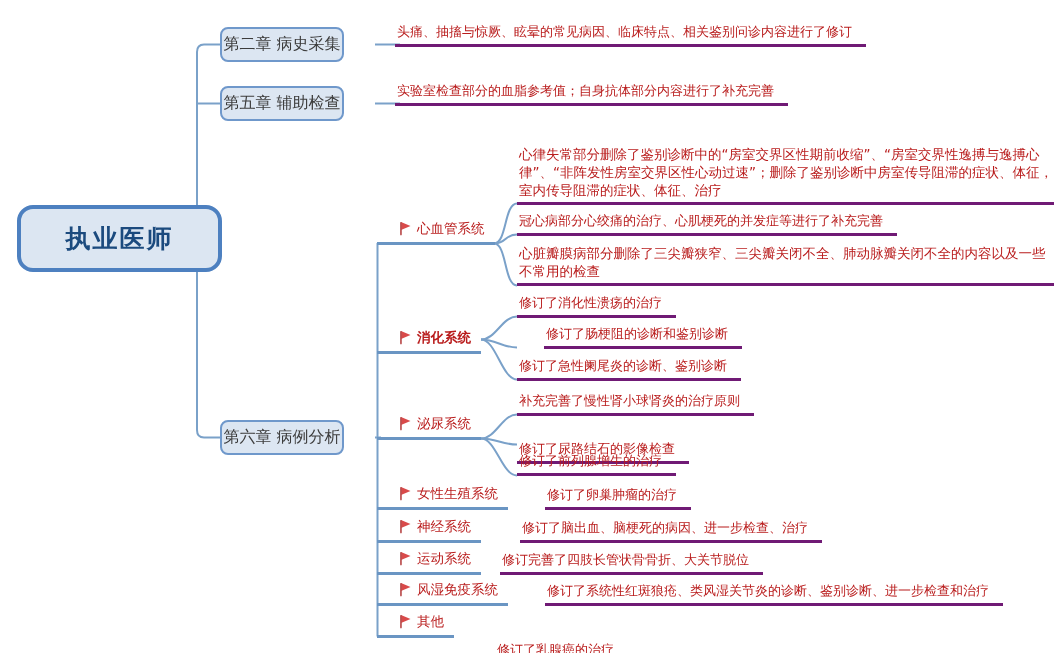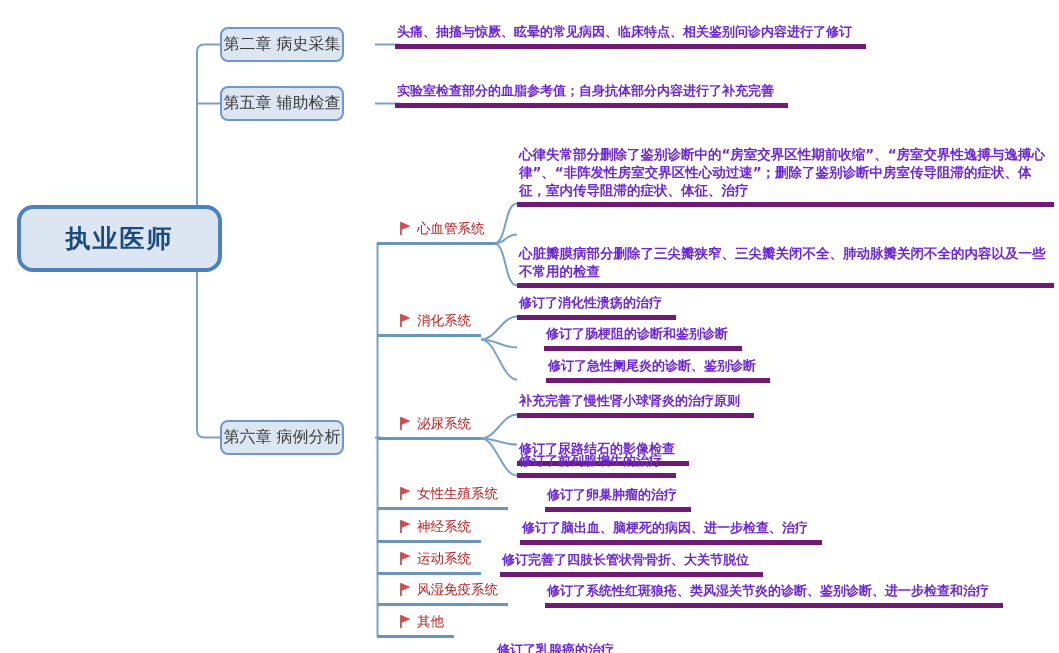--- a/index.html
+++ b/index.html
@@ -54,25 +54,24 @@
     color: #b91c1c;
     border-bottom: 3px solid #6a95c3;
     white-space: nowrap;
   }
   .flag { width: 14px; height: 15px; flex: 0 0 auto; }
 
   .leaf {
     position: absolute;
     font-size: 13px;
     line-height: 18px;
-    color: #6d28d9;
+    color: #b91c1c;
     padding: 0 14px 3px 2px;
-    border-bottom: 5px solid #701a75;
+    border-bottom: 3px solid #701a75;
     white-space: nowrap;
-    font-weight: bold;
   }
   .leaf-p {
     width: 537px;
     font-size: 13.5px;
     white-space: normal;
     padding: 0 0 3px 2px;
   }
 </style>
 </head>
 <body>
@@ -126,21 +125,21 @@
   <div class="leaf" style="left:395px; top:23px;">头痛、抽搐与惊厥、眩晕的常见病因、临床特点、相关鉴别问诊内容进行了修订</div>
   <div class="leaf" style="left:395px; top:82px;">实验室检查部分的血脂参考值；自身抗体部分内容进行了补充完善</div>
 
   <div class="branch-label" style="top:219px;">
     <svg class="flag" viewBox="0 0 14 15">
         <path d="M3 1 L12.5 5 L3 9 Z" fill="#d94a4a"></path>
         <rect x="2.1" y="1" width="1.7" height="13.4" rx="0.8" fill="#bb4f4f"></rect>
       </svg>
     <span>心血管系统</span>
   </div>
-  <div class="branch-label" style="top:311px;">
+  <div class="branch-label" style="top:328px;font-weight:bold;">
     <svg class="flag" viewBox="0 0 14 15">
         <path d="M3 1 L12.5 5 L3 9 Z" fill="#d94a4a"></path>
         <rect x="2.1" y="1" width="1.7" height="13.4" rx="0.8" fill="#bb4f4f"></rect>
       </svg>
     <span>消化系统</span>
   </div>
   <div class="branch-label" style="top:414px;">
     <svg class="flag" viewBox="0 0 14 15">
         <path d="M3 1 L12.5 5 L3 9 Z" fill="#d94a4a"></path>
         <rect x="2.1" y="1" width="1.7" height="13.4" rx="0.8" fill="#bb4f4f"></rect>
@@ -177,25 +176,26 @@
   </div>
   <div class="branch-label" style="top:612px;">
     <svg class="flag" viewBox="0 0 14 15">
         <path d="M3 1 L12.5 5 L3 9 Z" fill="#d94a4a"></path>
         <rect x="2.1" y="1" width="1.7" height="13.4" rx="0.8" fill="#bb4f4f"></rect>
       </svg>
     <span>其他</span>
   </div>
 
   <div class="leaf leaf-p" style="left:517px; top:145px;">心律失常部分删除了鉴别诊断中的“房室交界区性期前收缩”、“房室交界性逸搏与逸搏心律”、“非阵发性房室交界区性心动过速”；删除了鉴别诊断中房室传导阻滞的症状、体征，室内传导阻滞的症状、体征、治疗</div>
+  <div class="leaf" style="left:517px; top:212px;">冠心病部分心绞痛的治疗、心肌梗死的并发症等进行了补充完善</div>
   <div class="leaf leaf-p" style="left:517px; top:244px;">心脏瓣膜病部分删除了三尖瓣狭窄、三尖瓣关闭不全、肺动脉瓣关闭不全的内容以及一些不常用的检查</div>
 
   <div class="leaf" style="left:517px; top:294px;">修订了消化性溃疡的治疗</div>
   <div class="leaf" style="left:517px; top:325px;margin-left:27px;">修订了肠梗阻的诊断和鉴别诊断</div>
-  <div class="leaf" style="left:517px; top:357px;margin-left:29px;">修订了急性阑尾炎的诊断、鉴别诊断</div>
+  <div class="leaf" style="left:517px; top:357px;">修订了急性阑尾炎的诊断、鉴别诊断</div>
 
   <div class="leaf" style="left:517px; top:392px;">补充完善了慢性肾小球肾炎的治疗原则</div>
   <div class="leaf" style="left:517px; top:440px;text-align:center;">修订了尿路结石的影像检查</div>
   <div class="leaf" style="left:517px; top:452px;">修订了前列腺增生的治疗</div>
 
   <div class="leaf" style="left:545px; top:486px;">修订了卵巢肿瘤的治疗</div>
   <div class="leaf" style="left:520px; top:519px;">修订了脑出血、脑梗死的病因、进一步检查、治疗</div>
   <div class="leaf" style="left:500px; top:551px;">修订完善了四肢长管状骨骨折、大关节脱位</div>
   <div class="leaf" style="left:545px; top:582px;">修订了系统性红斑狼疮、类风湿关节炎的诊断、鉴别诊断、进一步检查和治疗</div>
   <div class="leaf" style="left:495px; top:641px;">修订了乳腺癌的治疗</div>

